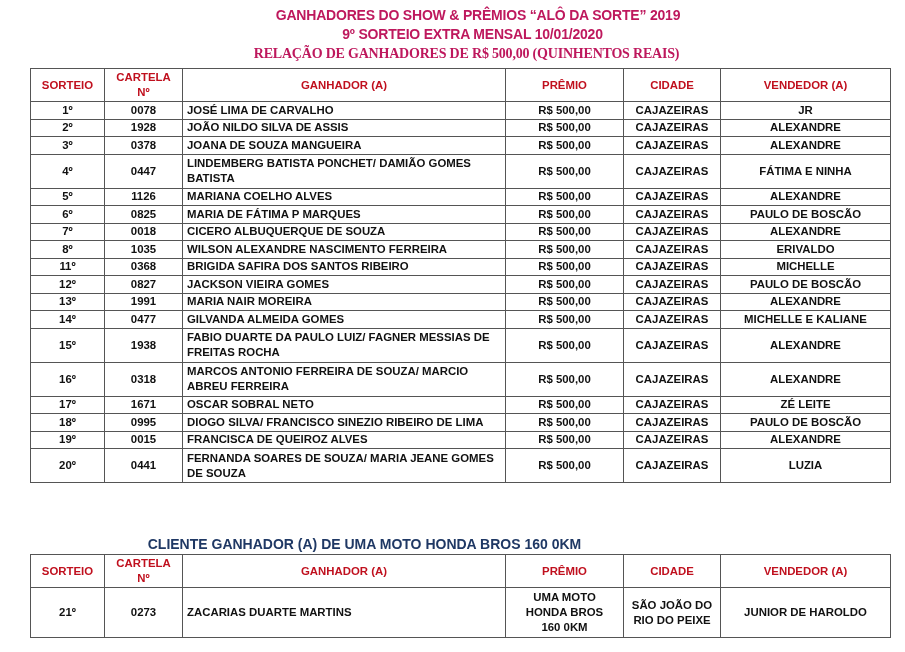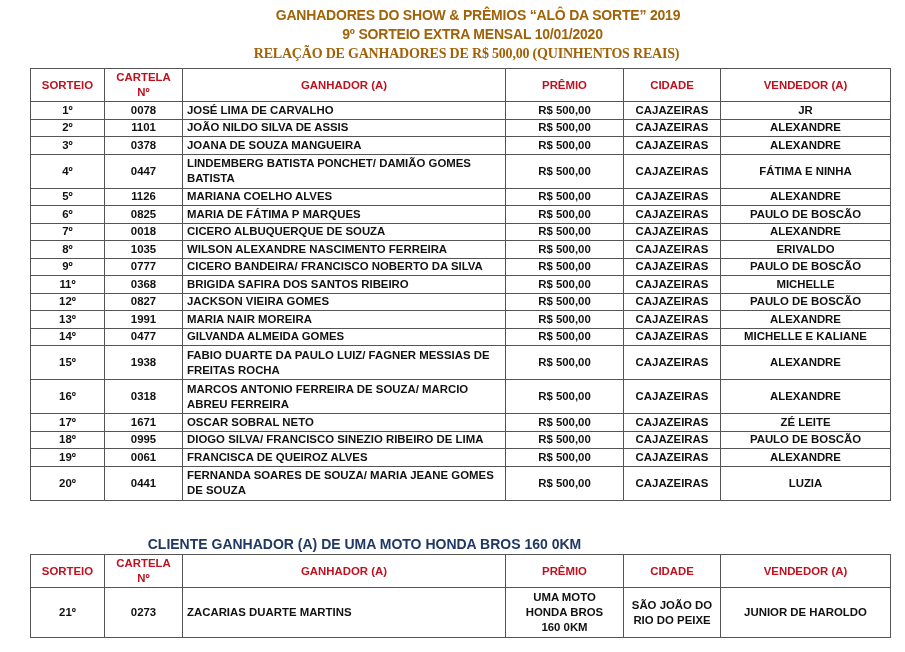--- a/index.html
+++ b/index.html
@@ -1,19 +1,19 @@
 <!DOCTYPE html>
 <html><head>
   <meta charset="utf-8">
   <style>
     html, body { margin: 0; padding: 0; background: #ffffff; }
     body { width: 905px; height: 652px; position: relative; overflow: hidden;
            font-family: "Liberation Sans", sans-serif; color: #111; }
     .titles { position: absolute; top: 6px; left: 0; width: 905px; text-align: center; }
-    .t1, .t2, .t3 { color: #a16207; font-weight: bold; font-size: 14px; line-height: 19px; letter-spacing: -0.2px; margin-left: 11px; }
+    .t1, .t2, .t3 { color: #be185d; font-weight: bold; font-size: 14px; line-height: 19px; letter-spacing: -0.2px; margin-left: 11px; }
     .t1 { padding-left: 40px; }
     .t2 { padding-left: 29px; }
     .t3 { padding-left: 17px; font-family: Liberation Serif, serif; }
 
     table { border-collapse: collapse; position: absolute; left: 30px; width: 860px; table-layout: fixed; }
     td, th { border: 1px solid #555; font-size: 11.4px; font-weight: bold; padding: 0 4px; line-height: 15px; }
     th { color: #c0101e; text-align: center; height: 32px; font-size: 11.4px; }
     td { height: 16.5px; text-align: center; color: #111; }
     td.name { text-align: left; }
     tr.tall td { height: 33px; }
@@ -60,21 +60,21 @@
       <tr>
         <td>1º</td>
         <td>0078</td>
         <td class="name">JOSÉ LIMA DE CARVALHO</td>
         <td>R$ 500,00</td>
         <td>CAJAZEIRAS</td>
         <td>JR</td>
       </tr>
       <tr>
         <td>2º</td>
-        <td>1101</td>
+        <td>1928</td>
         <td class="name">JOÃO NILDO SILVA DE ASSIS</td>
         <td>R$ 500,00</td>
         <td>CAJAZEIRAS</td>
         <td>ALEXANDRE</td>
       </tr>
       <tr>
         <td>3º</td>
         <td>0378</td>
         <td class="name">JOANA DE SOUZA MANGUEIRA</td>
         <td>R$ 500,00</td>
@@ -115,28 +115,20 @@
       </tr>
       <tr>
         <td>8º</td>
         <td>1035</td>
         <td class="name">WILSON ALEXANDRE NASCIMENTO FERREIRA</td>
         <td>R$ 500,00</td>
         <td>CAJAZEIRAS</td>
         <td>ERIVALDO</td>
       </tr>
       <tr>
-        <td>9º</td>
-        <td>0777</td>
-        <td class="name">CICERO BANDEIRA/ FRANCISCO NOBERTO DA SILVA</td>
-        <td>R$ 500,00</td>
-        <td>CAJAZEIRAS</td>
-        <td>PAULO DE BOSCÃO</td>
-      </tr>
-      <tr>
         <td>11º</td>
         <td>0368</td>
         <td class="name">BRIGIDA SAFIRA DOS SANTOS RIBEIRO</td>
         <td>R$ 500,00</td>
         <td>CAJAZEIRAS</td>
         <td>MICHELLE</td>
       </tr>
       <tr>
         <td>12º</td>
         <td>0827</td>
@@ -188,21 +180,21 @@
       <tr>
         <td>18º</td>
         <td>0995</td>
         <td class="name">DIOGO SILVA/ FRANCISCO SINEZIO RIBEIRO DE LIMA</td>
         <td>R$ 500,00</td>
         <td>CAJAZEIRAS</td>
         <td>PAULO DE BOSCÃO</td>
       </tr>
       <tr>
         <td>19º</td>
-        <td>0061</td>
+        <td>0015</td>
         <td class="name">FRANCISCA DE QUEIROZ ALVES</td>
         <td>R$ 500,00</td>
         <td>CAJAZEIRAS</td>
         <td>ALEXANDRE</td>
       </tr>
       <tr class="tall">
         <td>20º</td>
         <td>0441</td>
         <td class="name">FERNANDA SOARES DE SOUZA/ MARIA JEANE GOMES DE SOUZA</td>
         <td>R$ 500,00</td>

